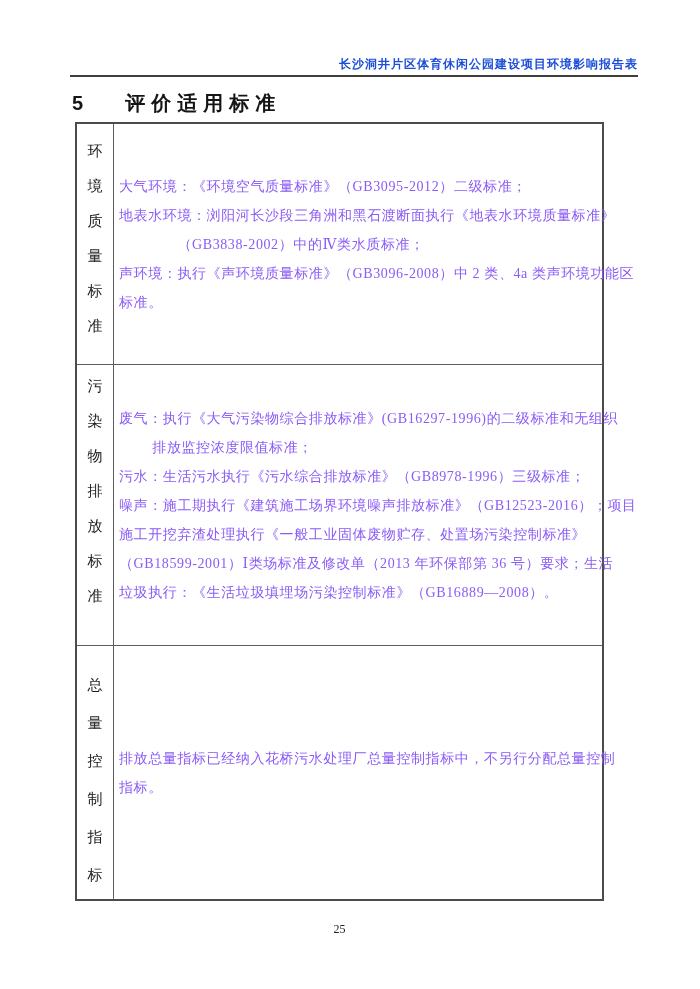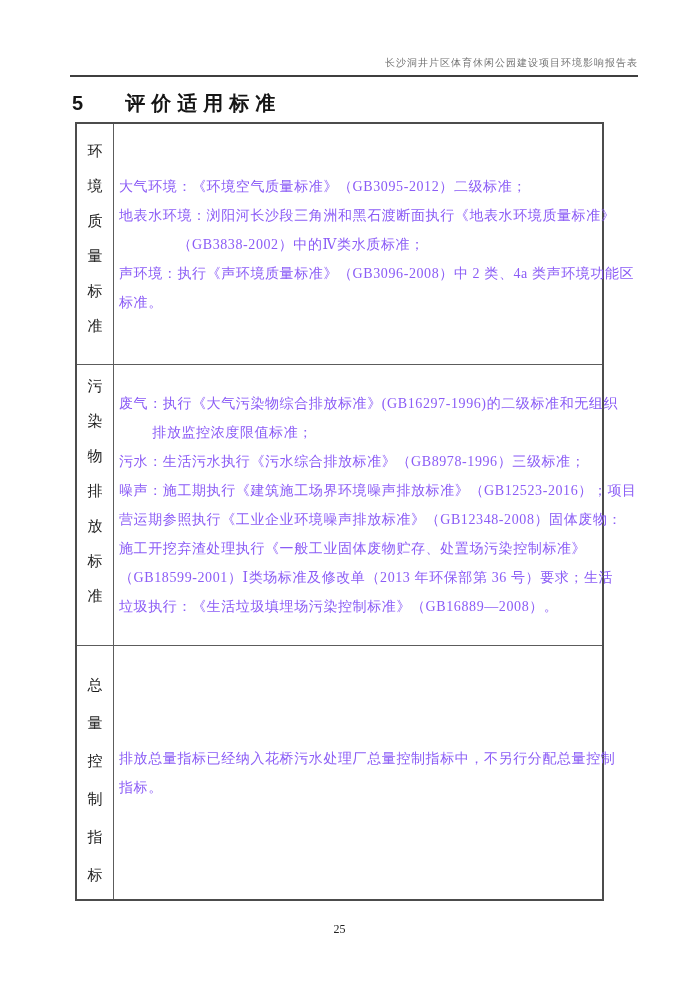--- a/index.html
+++ b/index.html
@@ -3,21 +3,21 @@
 <meta charset="utf-8">
 <style>
   html,body { margin:0; padding:0; background:#ffffff; }
   .page {
     position:relative; width:700px; height:989px; background:#ffffff;
     font-family:"Liberation Serif","DejaVu Serif",serif; color:#1f1f1f;
     overflow:hidden;
   }
   .header-title {
     position:absolute; top:56px; right:62px;
-    font-size:10px; font-weight:normal; letter-spacing:1px; color:#737373;
+    font-size:12px; font-weight:bold; letter-spacing:1px; color:#1d4ed8;
   }
   .header-rule {
     position:absolute; top:75px; left:70px; width:568px; height:2px;
     background:#3f3f3f;
   }
   .section-heading {
     position:absolute; top:90px; left:72px; margin:0;
     font-family:"Liberation Sans","DejaVu Sans",sans-serif;
     font-size:20px; font-weight:bold; color:#151515; letter-spacing:6px;
   }
@@ -95,21 +95,20 @@
           <span class="lc">排</span>
           <span class="lc">放</span>
           <span class="lc">标</span>
           <span class="lc">准</span>
         </div>
       <div class="tcell">
           <div class="ln">废气：执行《大气污染物综合排放标准》(GB16297-1996)的二级标准和无组织</div>
           <div class="ln">　　 排放监控浓度限值标准；</div>
           <div class="ln">污水：生活污水执行《污水综合排放标准》（GB8978-1996）三级标准；</div>
           <div class="ln">噪声：施工期执行《建筑施工场界环境噪声排放标准》（GB12523-2016）；项目</div>
-          <div class="ln">营运期参照执行《工业企业环境噪声排放标准》（GB12348-2008）固体废物：</div>
           <div class="ln">施工开挖弃渣处理执行《一般工业固体废物贮存、处置场污染控制标准》</div>
           <div class="ln">（GB18599-2001）Ⅰ类场标准及修改单（2013 年环保部第 36 号）要求；生活</div>
           <div class="ln">垃圾执行：《生活垃圾填埋场污染控制标准》（GB16889—2008）。</div>
         </div>
     </div>
 
     <div class="trow row-total">
       <div class="tlabel">
           <span class="lc">总</span>
           <span class="lc">量</span>

